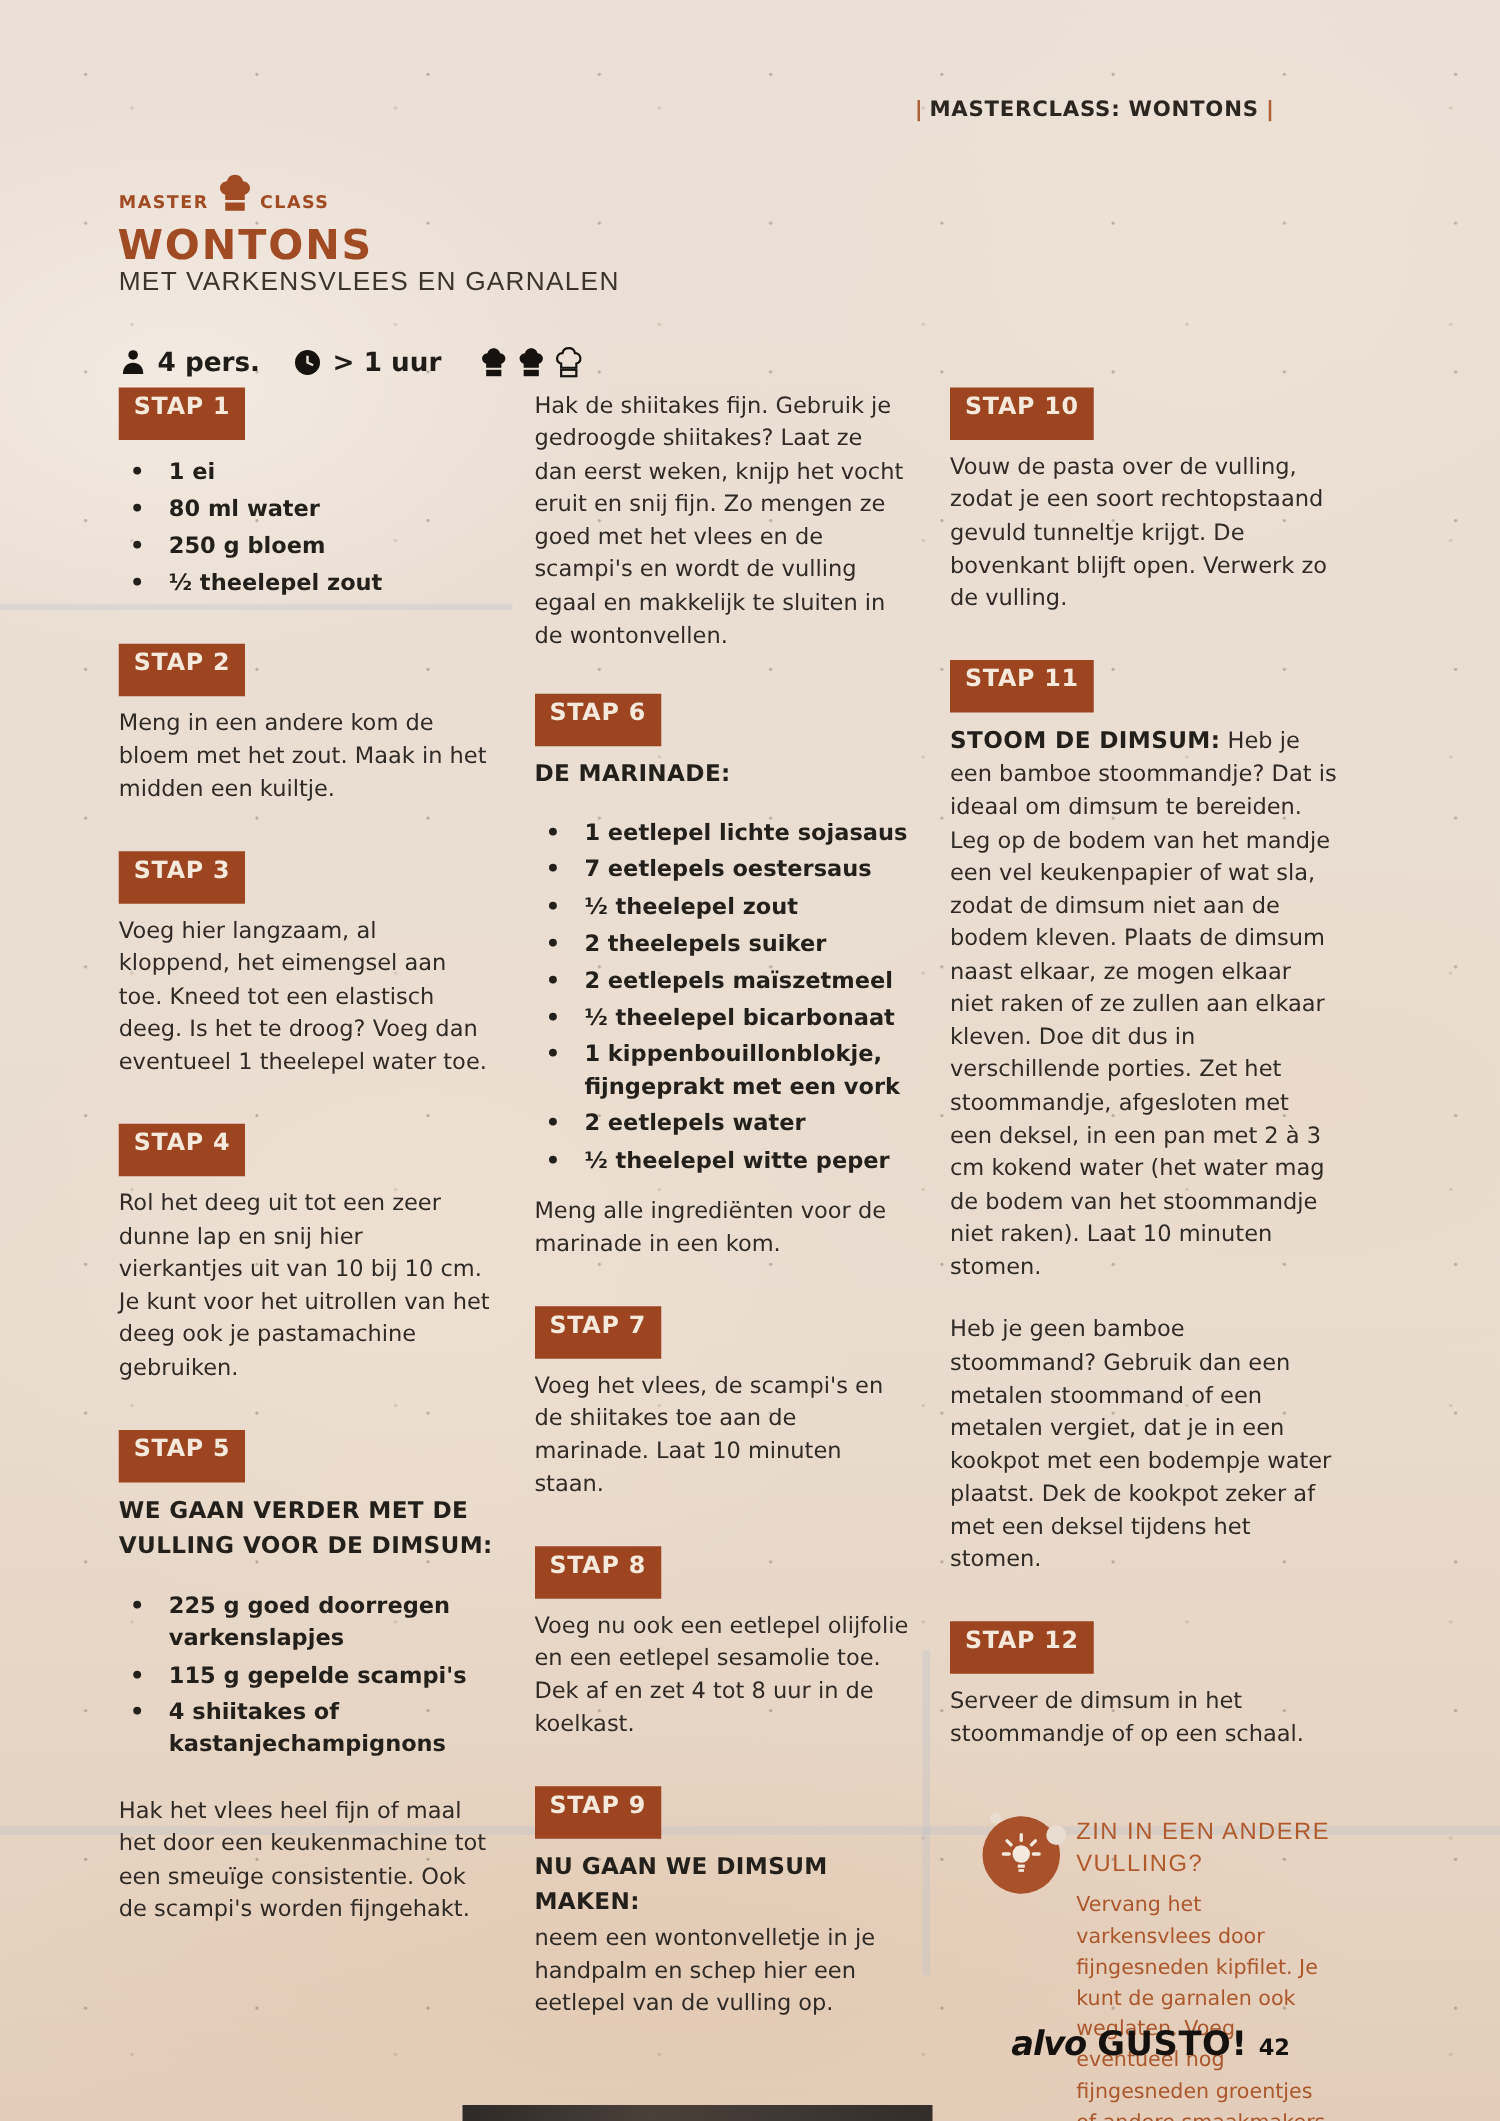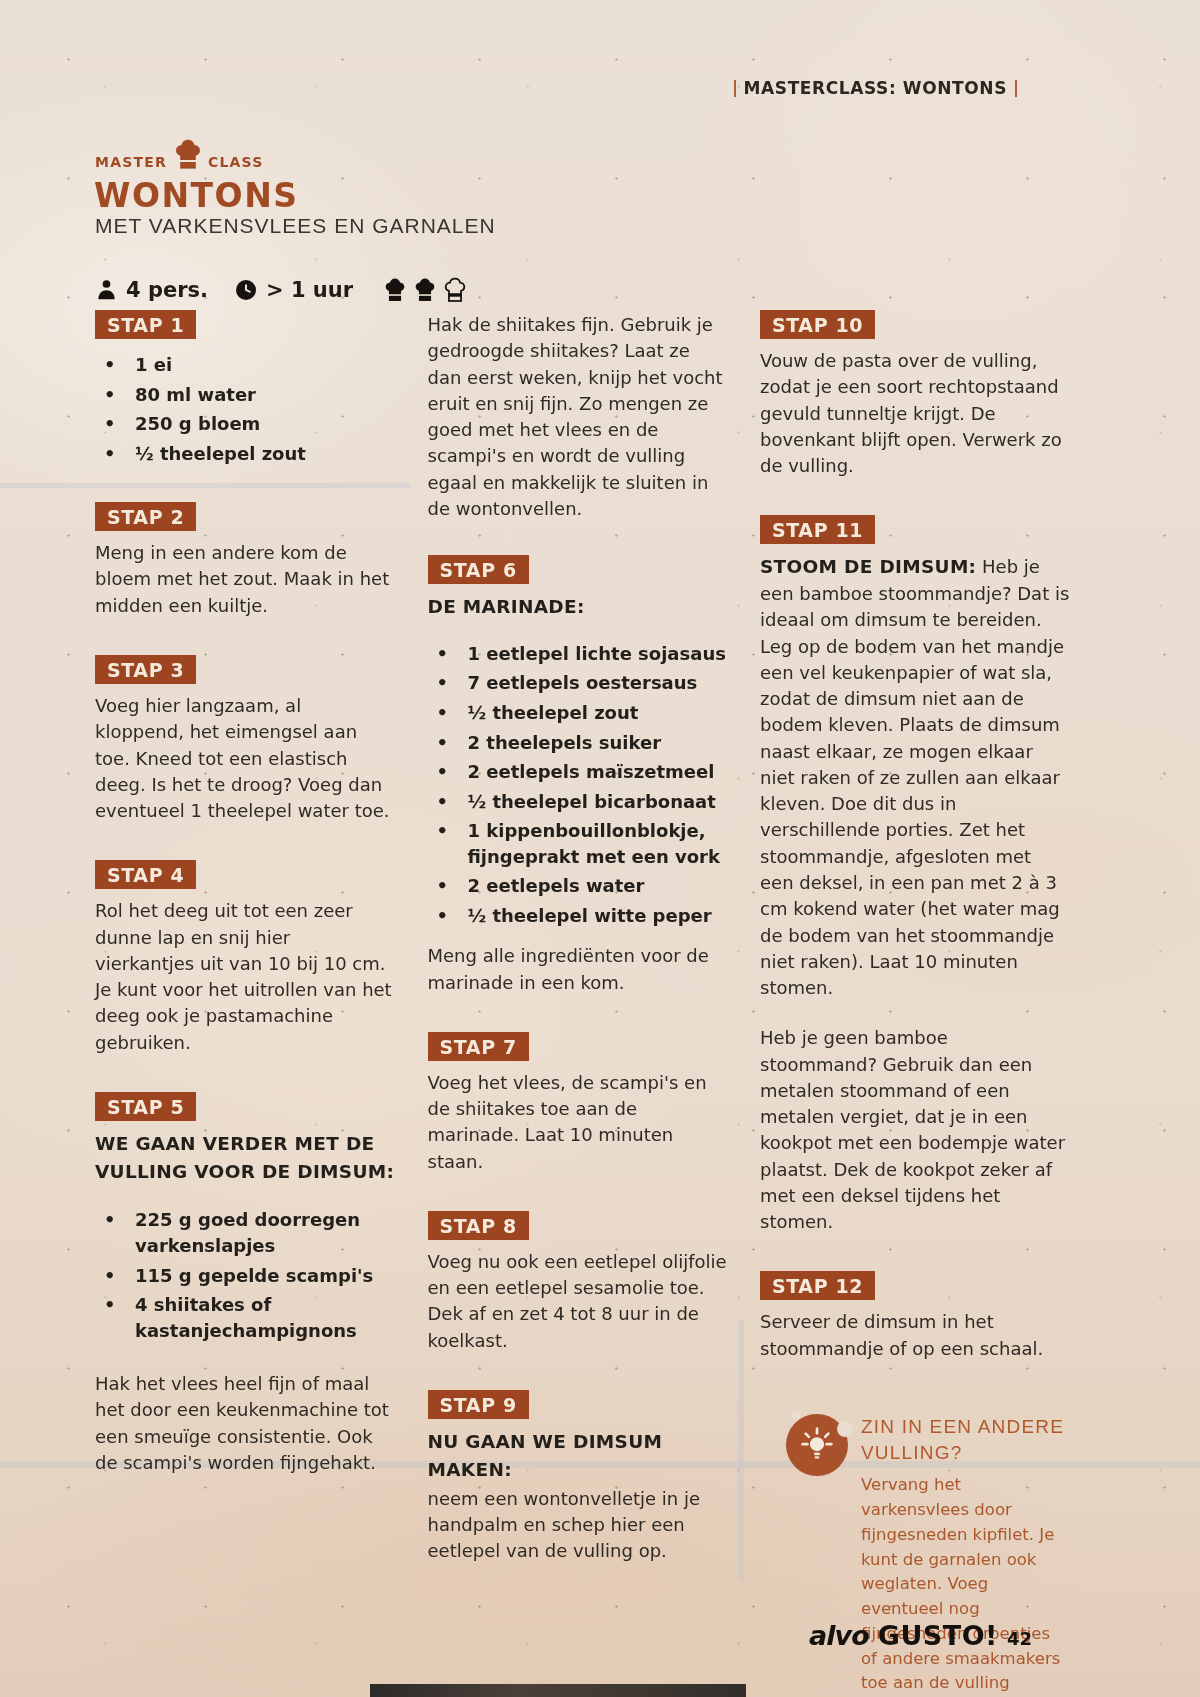--- a/index.html
+++ b/index.html
@@ -40,21 +40,21 @@
   .hats { display:flex; align-items:center; gap:2px; margin-left:28px; }
   .hats svg { width:28px; height:26px; }
   .hat-fill path, .hat-fill rect { fill:#15120f; }
   .hat-line path, .hat-line rect { fill:none; stroke:#15120f; stroke-width:1.5; }
 
   
   .cols { position:absolute; left:95px; top:310px; width:975px; display:flex; gap:33px; }
   .col { width:303px; }
   .step { margin-bottom:36px; }
   .badge { display:inline-block; background:#9c4520; color:#f4e9db; font-weight:bold;
-           font-size:19px; letter-spacing:0.6px; padding:4px 12px 3px; }
+           font-size:19px; letter-spacing:0.6px; padding:4px 12px 16px; }
   .txt { font-size:18px; line-height:1.46; margin-top:9px; color:#2f2a25; }
   .txt + .txt { margin-top:24px; }
   .shead { font-weight:bold; font-size:18.5px; line-height:1.5; margin-top:9px; letter-spacing:0.3px; color:#231f1a; }
   ul.ing { list-style:none; margin:13px 0 15px; }
   ul.ing li { position:relative; padding-left:40px; font-weight:bold; font-size:18px;
               line-height:1.42; margin-bottom:4px; color:#231f1a; }
   ul.ing li::before { content:"•"; position:absolute; left:9px; top:0; }
 
   
   .tip { display:flex; margin:52px 0 0 26px; gap:13px; }

